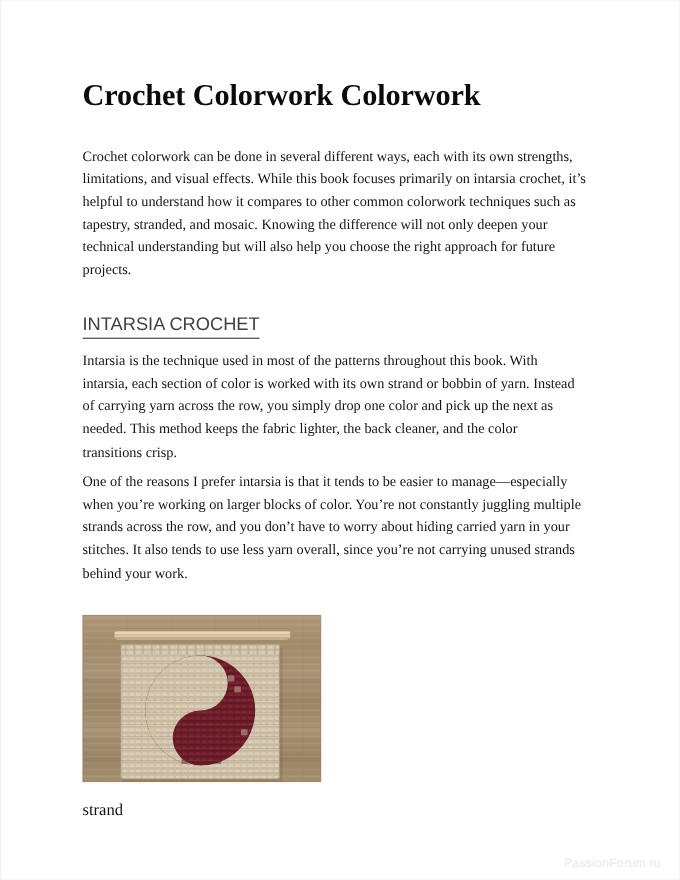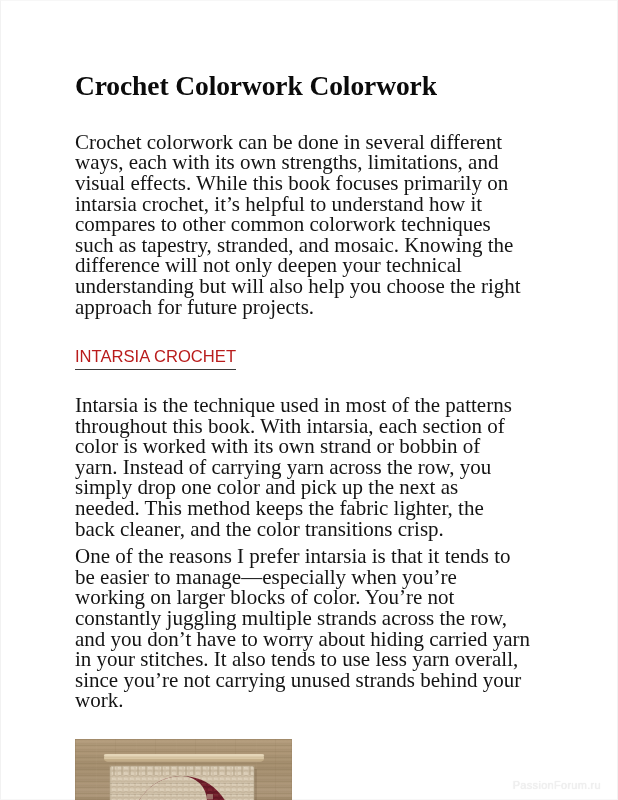--- a/index.html
+++ b/index.html
@@ -44,36 +44,36 @@
     font-size: 27.5px;
     line-height: 1.12;
     color: #0b0b0b;
     margin: 0;
     padding-top: 70px;
     letter-spacing: -0.1px;
   }
 
   .body-para {
     font-family: "Liberation Serif", serif;
-    font-size: 21px;
+    font-size: 13px;
     line-height: 20.6px;
     color: #141414;
     margin: 0;
     text-align: left;
   }
 
   .p-intro { margin-top: 30px; width: 458px; }
-  .p-two   { margin-top: 25px; width: 452px; }
+  .p-two   { margin-top: 10px; width: 452px; }
   .p-three { margin-top: 7px; width: 456px; }
 
   .section-heading {
     font-family: "Liberation Sans", sans-serif;
     font-size: 16.6px;
     line-height: 1.2;
-    color: #b91c1c;
+    color: #404040;
     font-weight: 400;
     margin: 0;
     padding-top: 30px;
     display: block;
   }
   .section-heading span.txt {
     border-bottom: 1.3px solid #3a3a3a;
     padding-bottom: 2px;
     display: inline-block;
   }
@@ -251,20 +251,20 @@
               <rect x="166" y="27" width="2" height="9" fill="#b5a489"></rect>
               <rect x="174" y="27" width="2" height="9" fill="#b5a489"></rect>
             </g>
           </g>
 
           <rect x="35" y="27" width="144" height="122" fill="none" stroke="#b6a78d" stroke-width="1.2" opacity="0.5"></rect>
 
           <rect width="217" height="152" fill="none" stroke="#937d5d" stroke-width="2" opacity="0.25"></rect>
         </svg>
       </div>
-      <figcaption class="caption">keeps</figcaption>
+      <figcaption class="caption">strand</figcaption>
     </figure>
 
   </div>
 
   <div class="watermark">PassionForum.ru</div>
 
 </div>
 
 </body></html>

